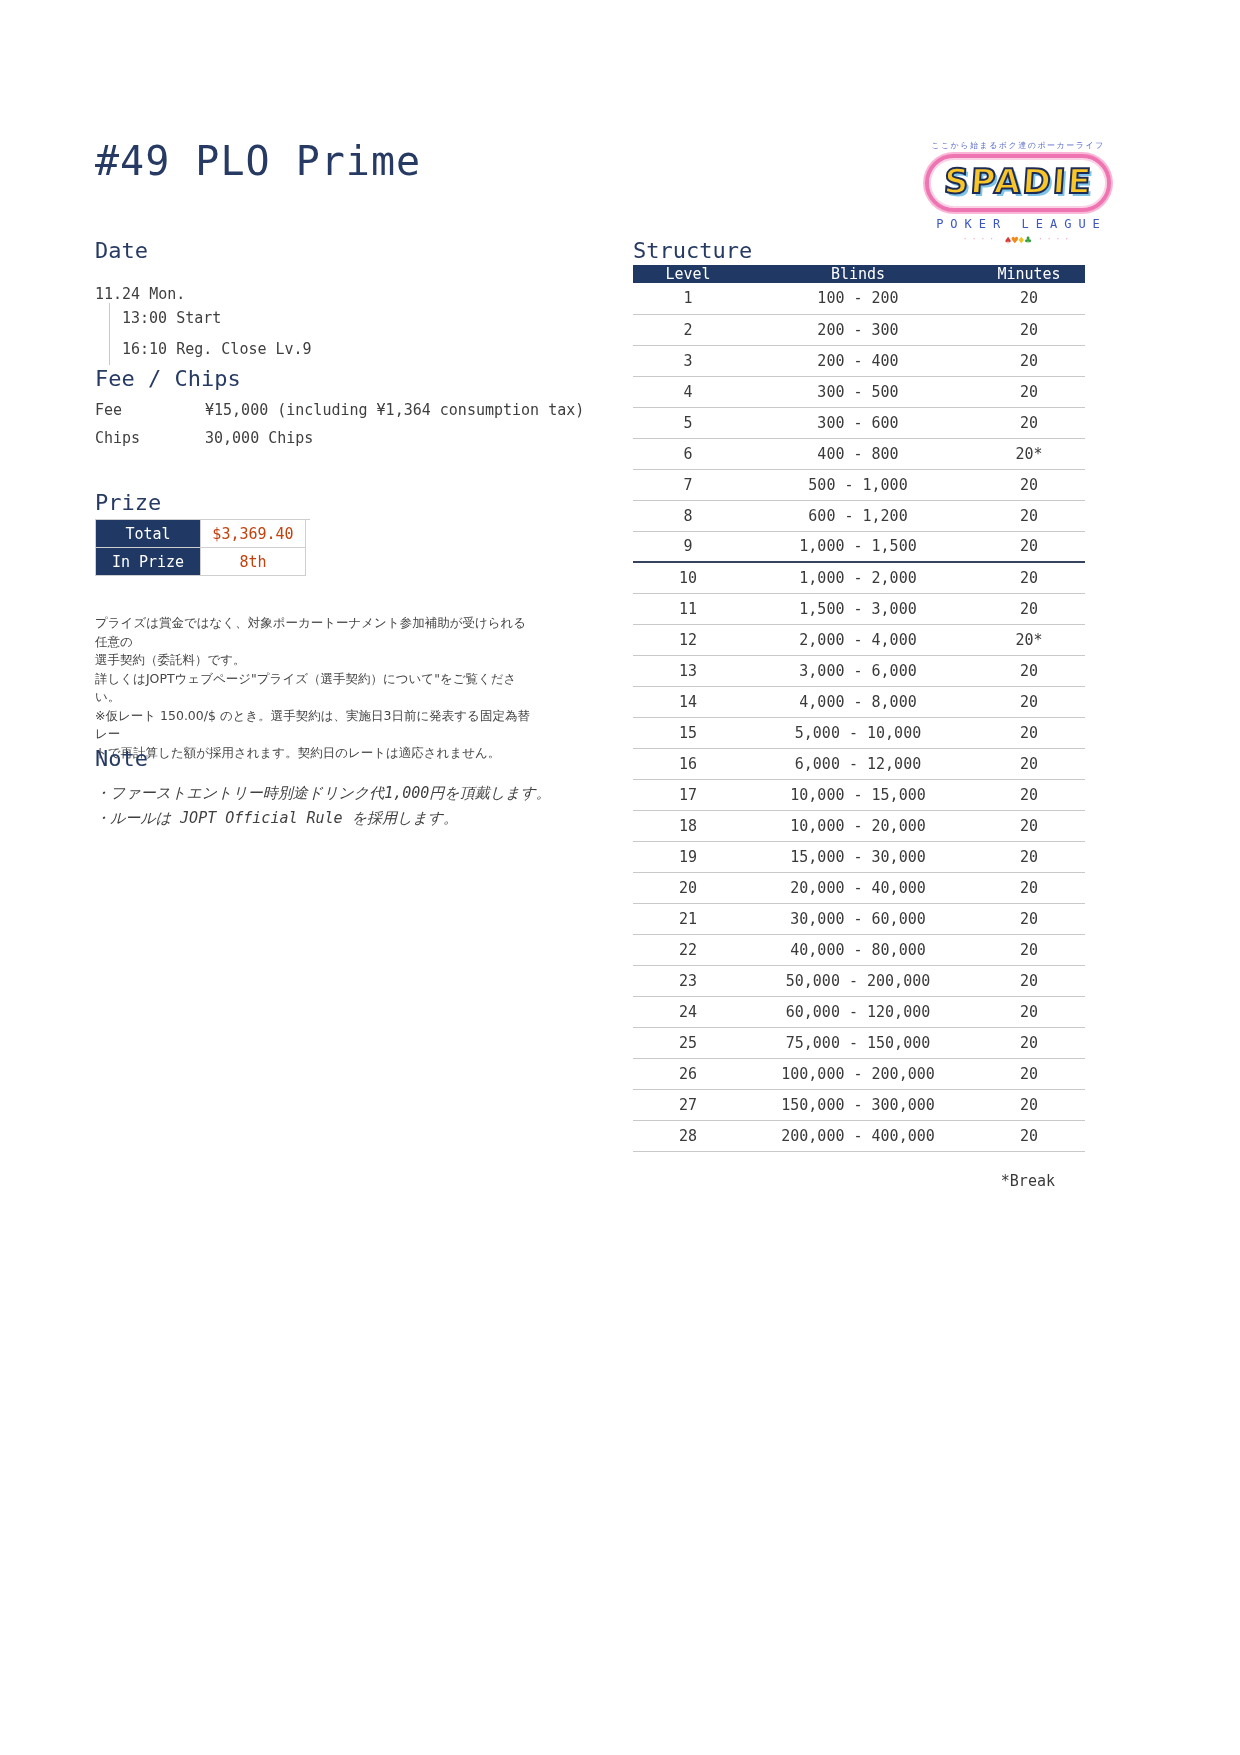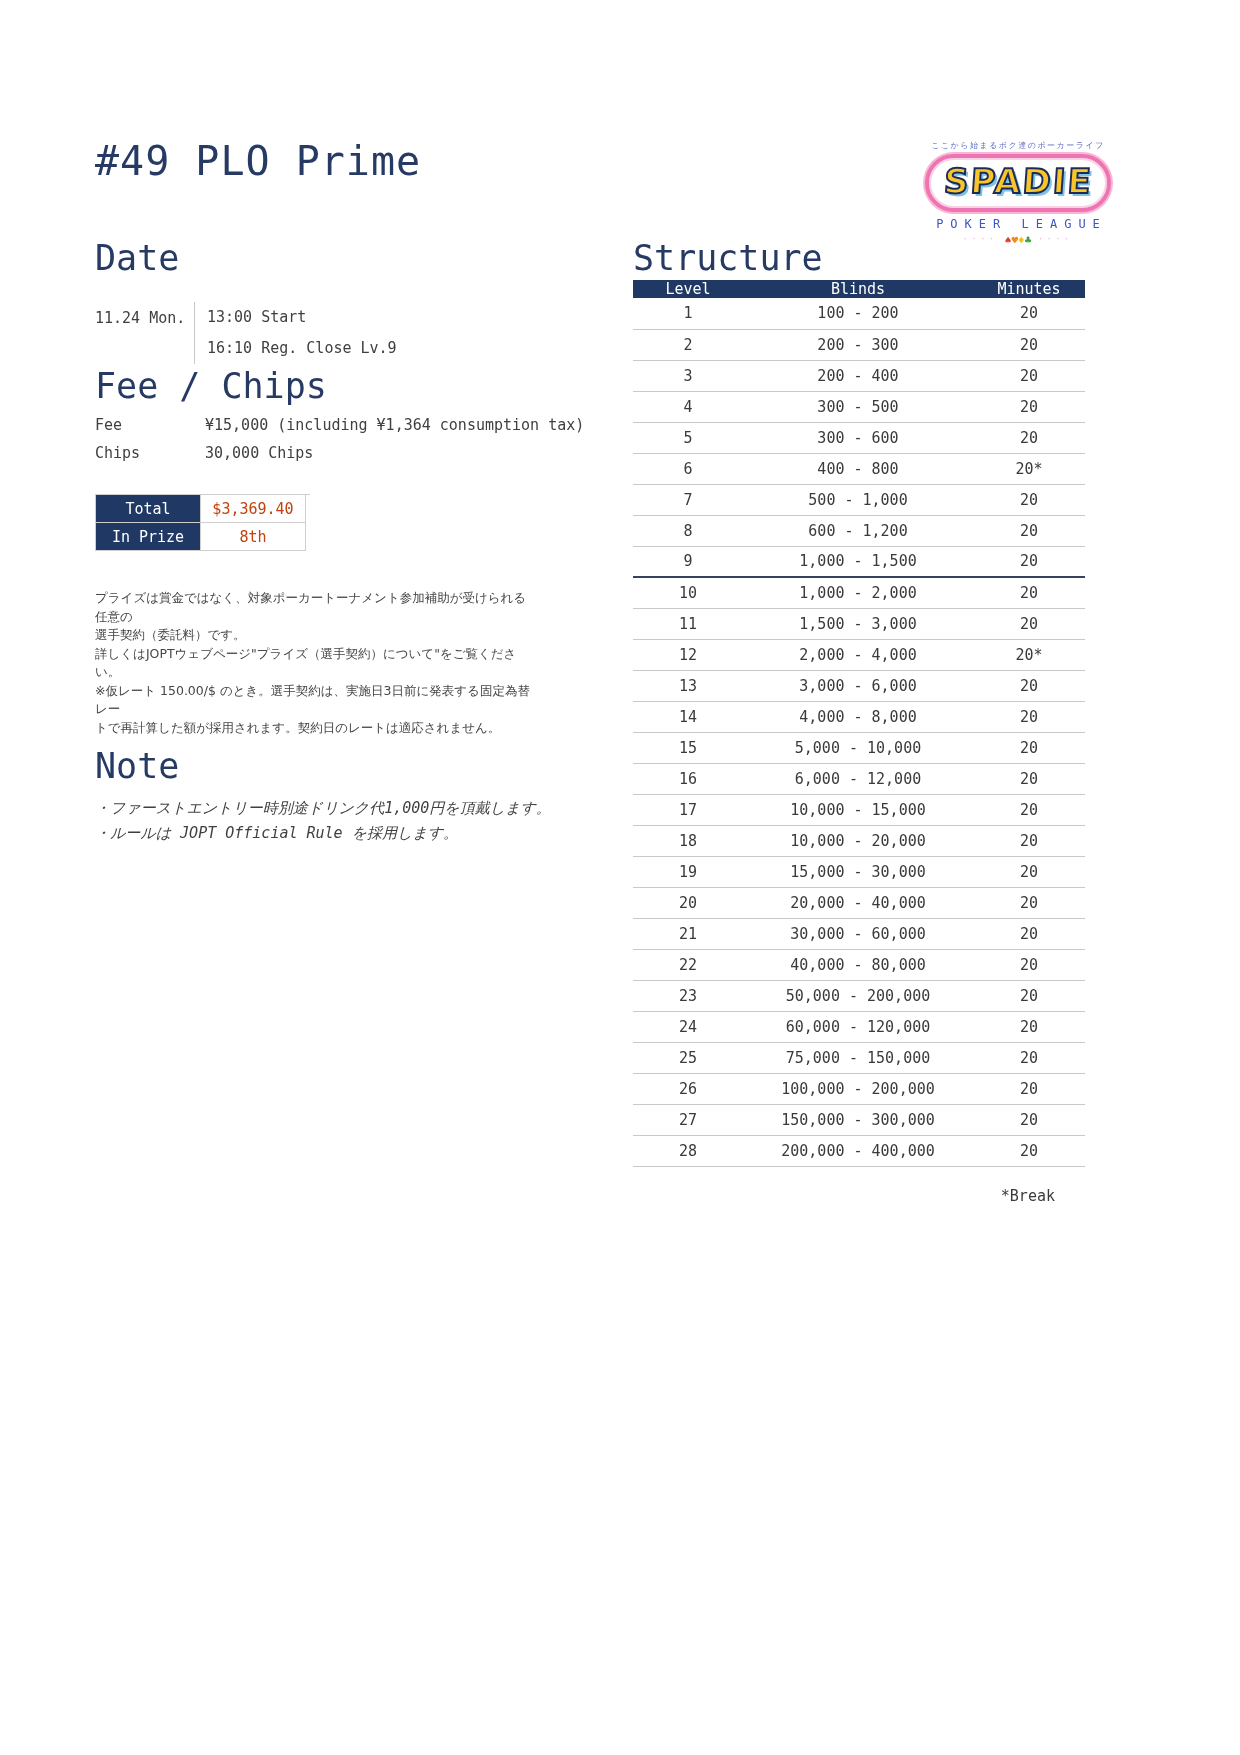--- a/index.html
+++ b/index.html
@@ -39,26 +39,26 @@
     white-space: nowrap; padding-left: 7px;
   }
   .logo-suits { margin-top: 3px; font-size: 11px; white-space: nowrap; }
   .logo-suits .dots { color: #f2a3c8; font-size: 8px; letter-spacing: 4px; vertical-align: 2px; }
   .suit-spade   { color: #d93a35; }
   .suit-heart   { color: #ef8b1d; }
   .suit-diamond { color: #f2c21c; }
   .suit-club    { color: #35a13d; }
   
   .sec-heading {
-    font-size: 35px; color: #263a63; letter-spacing: 0px; font-weight: 500;
+    font-size: 22px; color: #263a63; letter-spacing: 0px; font-weight: 500;
     white-space: nowrap;
   }
   
   .date-sec { position: absolute; left: 95px; top: 238px; }
-  .date-grid { display: flex; margin-top: 24px; }
+  .date-grid { display: flex; margin-top: 15px; flex-direction: column; }
   .date-day { width: 85px; font-size: 15px; padding-top: 7px; white-space: nowrap; }
   .date-times { border-left: 1px solid #c9c9c9; margin-left: 14px; padding-left: 12px; }
   .date-times div { font-size: 15px; height: 31px; line-height: 31px; white-space: nowrap; }
   
   .fee-sec { position: absolute; left: 95px; top: 366px; }
   .kv-row { display: flex; margin-top: 10px; }
   .kv-row .k { width: 110px; font-size: 15px; white-space: nowrap; }
   .kv-row .v { font-size: 15px; white-space: nowrap; }
   
   .prize-sec { position: absolute; left: 95px; top: 490px; width: 440px; }
@@ -133,20 +133,21 @@
       <div class="k">Fee</div>
       <div class="v">¥15,000 (including ¥1,364 consumption tax)</div>
     </div>
     <div class="kv-row">
       <div class="k">Chips</div>
       <div class="v">30,000 Chips</div>
     </div>
   </div>
 
   <div class="prize-sec">
+    <div class="sec-heading">Prize</div>
     <div class="prize-topline"></div>
     <table class="prize-table">
       <tbody>
         <tr>
           <td class="pl">Total</td>
           <td class="pv">$3,369.40</td>
         </tr>
         <tr>
           <td class="pl">In Prize</td>
           <td class="pv">8th</td>

